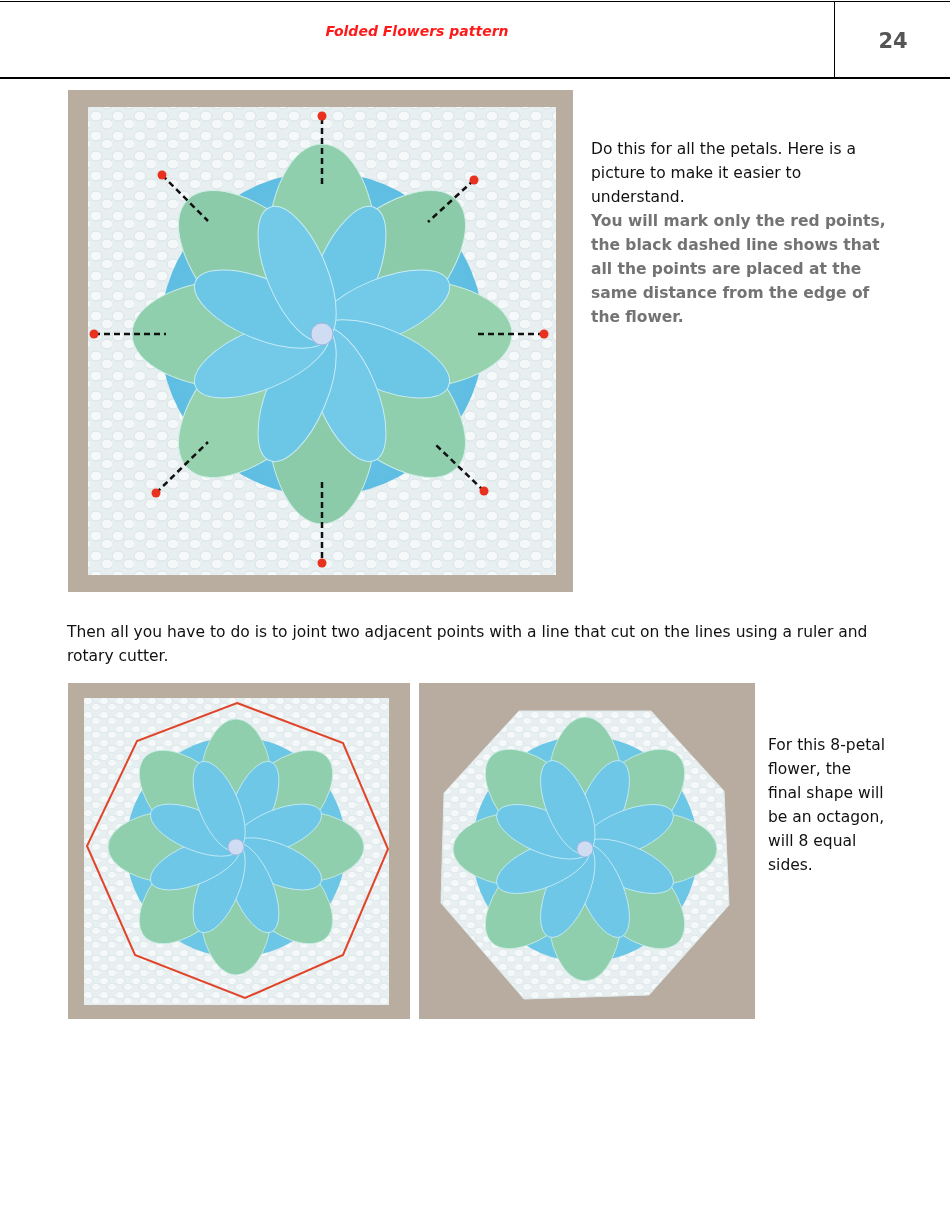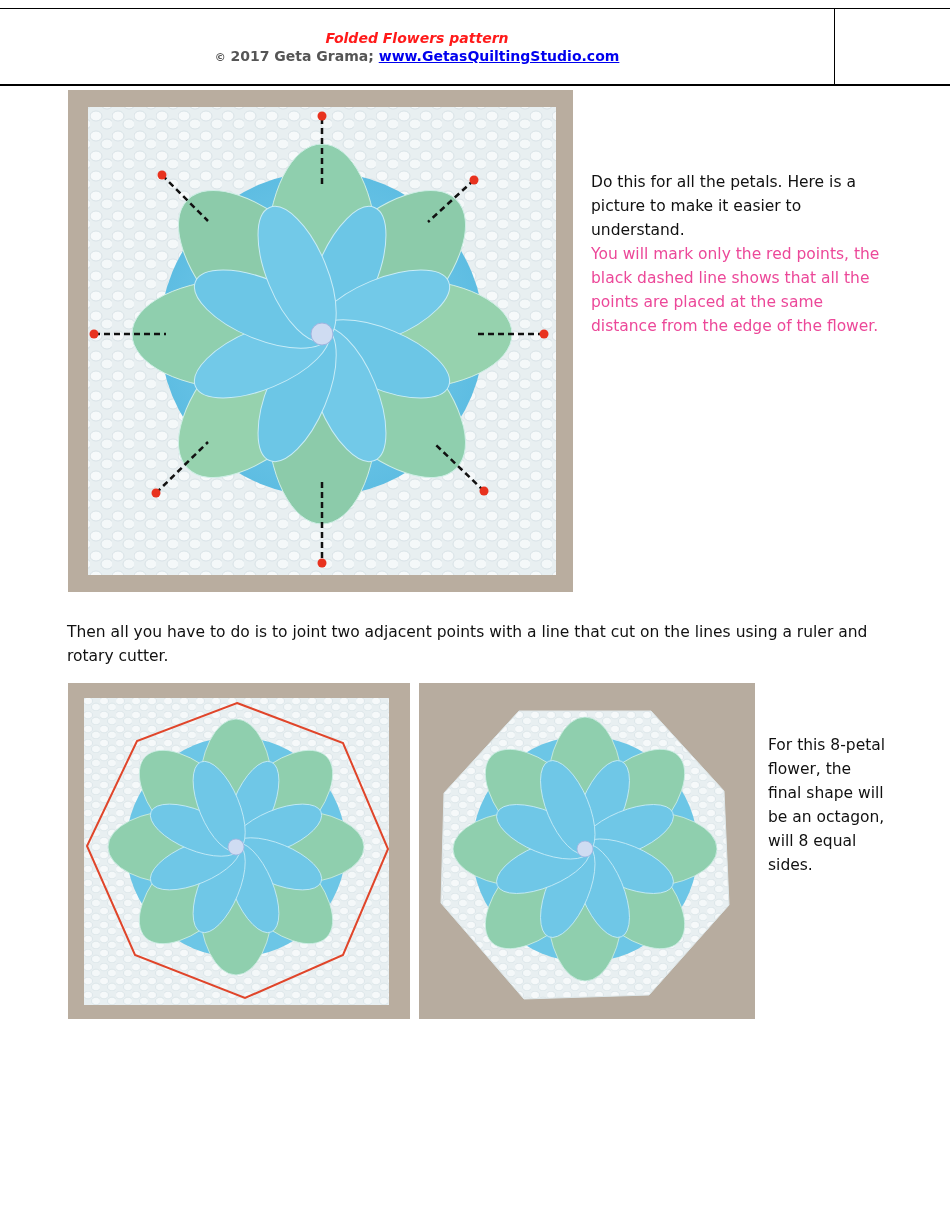--- a/index.html
+++ b/index.html
@@ -1,48 +1,44 @@
 <!DOCTYPE html>
 <html><head>
 <meta charset="utf-8">
 <style>
   * { box-sizing: border-box; margin: 0; padding: 0; }
   html, body { width: 950px; height: 1230px; background: #ffffff; overflow: hidden; }
   body { position: relative; font-family: "DejaVu Sans", sans-serif; color: #111; }
 
-  .header { position: absolute; left: 0; top: 8px; width: 950px; height: 78px;
+  .header { position: absolute; left: 0; top: 1px; width: 950px; height: 78px;
     border-top: 1px solid #000; border-bottom: 2px solid #000; }
   .header-main { position: absolute; left: 0; top: 0; width: 835px; height: 76px;
     border-right: 1px solid #000; text-align: center; }
   .hdr-title { position: absolute; left: 0; right: 0; top: 21px; font-size: 14px;
     font-weight: bold; font-style: italic; color: #ff1a1a; }
   .hdr-copy { position: absolute; left: 0; right: 0; top: 39px; font-size: 14px;
     font-weight: bold; color: #555; }
   .hdr-copy a { color: #0000ee; text-decoration: underline; }
   .page-num { position: absolute; left: 836px; top: 0; width: 114px; height: 76px;
     text-align: center; line-height: 78px; font-size: 21px; font-weight: bold; color: #555; }
 
   .photo { position: absolute; overflow: hidden; background: #b7ab9d; }
   .photo svg { display: block; width: 100%; height: 100%; }
 
   .text-block { position: absolute; font-size: 15.5px; line-height: 24px; }
-  .red-bold { color: #ec4899; font-weight: normal; display: block; }
+  .red-bold { color: #737373; font-weight: bold; display: block; }
 </style>
 </head>
 <body>
 
 <div class="header">
   <div class="header-main">
     <div class="hdr-title">Folded Flowers pattern</div>
-    <div class="hdr-copy">
-      <span style="font-size:11px;">©</span>
-      <span>2017 Geta Grama;</span>
-      <a>www.GetasQuiltingStudio.com</a>
-    </div>
   </div>
+  <div class="page-num">24</div>
 </div>
 
 <div class="photo" style="left:68px; top:90px; width:505px; height:502px;">
   <svg viewBox="0 0 505 502">
     <defs>
       <pattern id="pebble1" width="22" height="20" patternUnits="userSpaceOnUse">
         <rect width="22" height="20" fill="#e8eff1"></rect>
         <ellipse cx="6" cy="6" rx="6" ry="5" fill="#f6f9fa" stroke="#d2dde2" stroke-width="0.8"></ellipse>
         <ellipse cx="17" cy="14" rx="6" ry="5" fill="#f4f8f9" stroke="#d2dde2" stroke-width="0.8"></ellipse>
       </pattern>
@@ -94,21 +90,21 @@
       <circle cx="26" cy="244" r="4.5"></circle>
       <circle cx="476" cy="244" r="4.5"></circle>
       <circle cx="94" cy="85" r="4.5"></circle>
       <circle cx="406" cy="90" r="4.5"></circle>
       <circle cx="88" cy="403" r="4.5"></circle>
       <circle cx="416" cy="401" r="4.5"></circle>
     </g>
   </svg>
 </div>
 
-<div class="text-block" style="left:591px; top:137px; width:300px;margin-top:33px;">
+<div class="text-block" style="left:591px; top:137px; width:300px;">
   <span>Do this for all the petals. Here is a picture to make it easier to understand.</span>
   <span class="red-bold">You will mark only the red points, the black dashed line shows that all the points are placed at the same distance from the edge of the flower.</span>
 </div>
 
 <div class="text-block" style="left:67px; top:620px; width:830px;">Then all you have to do is to joint two adjacent points with a line that cut on the lines using a ruler and rotary cutter.</div>
 
 <div class="photo" style="left:68px; top:683px; width:342px; height:336px;">
   <svg viewBox="0 0 342 336">
     <defs>
       <pattern id="pebble2" width="16" height="14" patternUnits="userSpaceOnUse">

